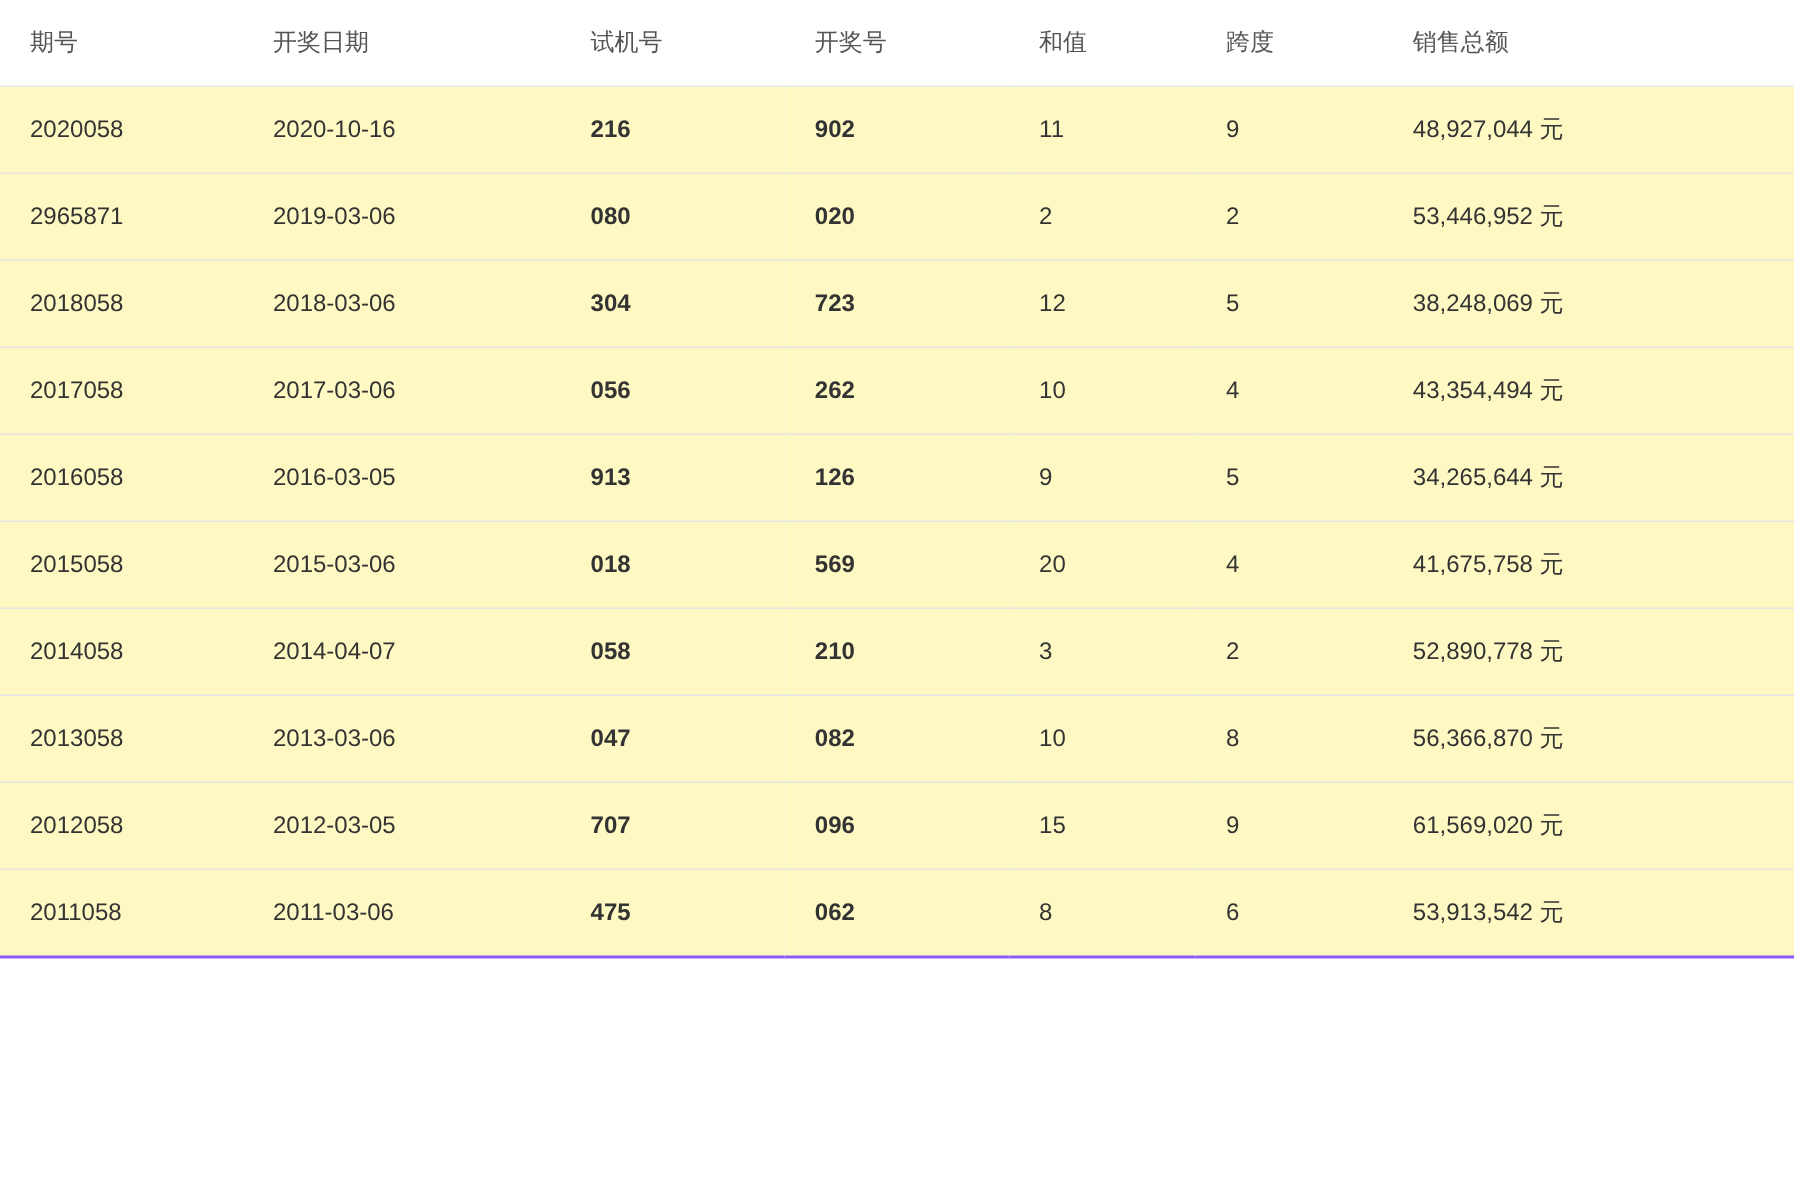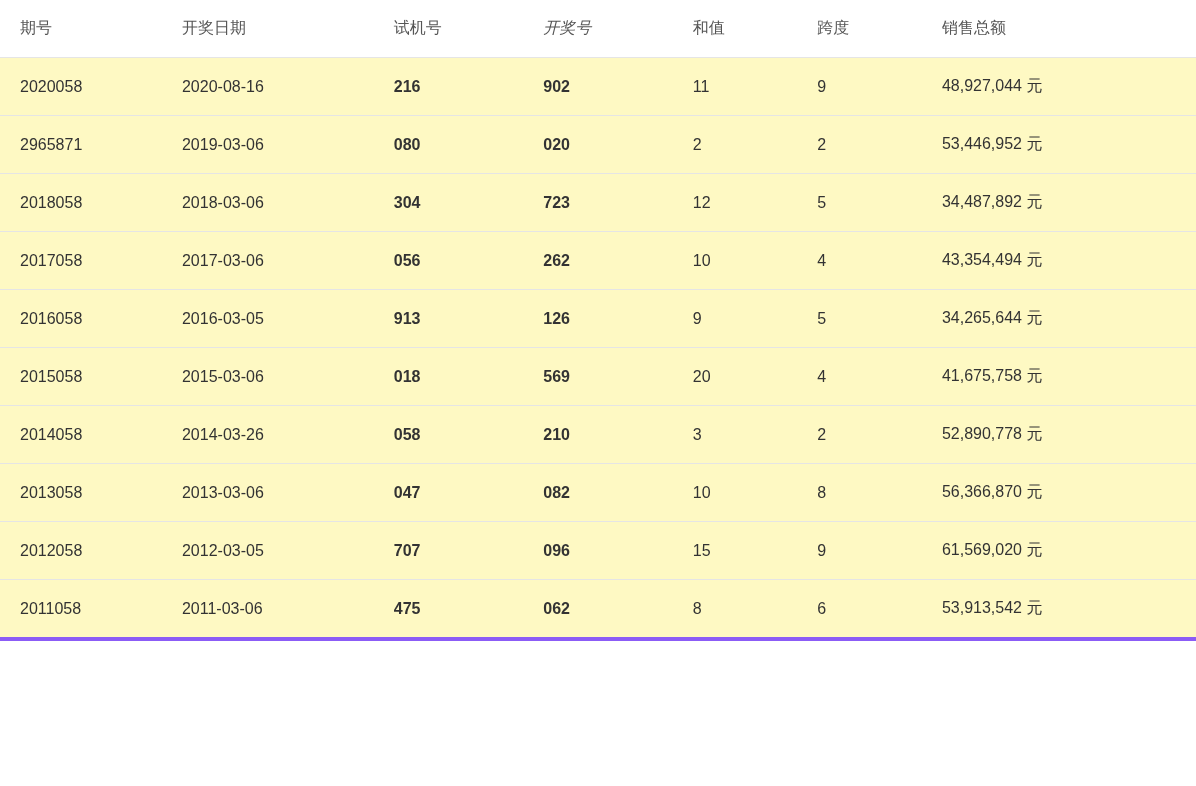--- a/index.html
+++ b/index.html
@@ -32,31 +32,31 @@
 
     thead th {
       font-weight: normal;
       color: #555555;
       font-size: 16px;
       border-bottom: 1px solid #e5e5e5;
       background: #ffffff;
     }
 
     tbody tr:last-child td {
-      border-bottom: 4px solid #8b5cf6;
+      border-bottom: 2px solid #8b5cf6;
     }
 
     tbody tr {
       background: #fef9c3;
     }
 
     .col-period { width: 130px; }
     .col-date   { width: 170px; }
     .col-trial  { width: 120px; }
-    .col-win    { width: 120px; font-style: italic; }
+    .col-win    { width: 120px; }
     .col-sum    { width: 100px; }
     .col-span   { width: 100px; }
     .col-sales  { width: 220px; }
 
     .bold-num {
       font-weight: bold;
       font-size: 16px;
     }
   </style>
 </head>
@@ -70,21 +70,21 @@
       <th class="col-trial">试机号</th>
       <th class="col-win">开奖号</th>
       <th class="col-sum">和值</th>
       <th class="col-span">跨度</th>
       <th class="col-sales">销售总额</th>
     </tr>
   </thead>
   <tbody id="table-body">
   <tr>
         <td>2020058</td>
-        <td>2020-08-16</td>
+        <td>2020-10-16</td>
         <td><span class="bold-num">216</span></td>
         <td><span class="bold-num">902</span></td>
         <td>11</td>
         <td>9</td>
         <td>48,927,044 元</td>
       </tr>
       <tr>
         <td>2965871</td>
         <td>2019-03-06</td>
         <td><span class="bold-num">080</span></td>
@@ -93,21 +93,21 @@
         <td>2</td>
         <td>53,446,952 元</td>
       </tr>
       <tr>
         <td>2018058</td>
         <td>2018-03-06</td>
         <td><span class="bold-num">304</span></td>
         <td><span class="bold-num">723</span></td>
         <td>12</td>
         <td>5</td>
-        <td>34,487,892 元</td>
+        <td>38,248,069 元</td>
       </tr>
       <tr>
         <td>2017058</td>
         <td>2017-03-06</td>
         <td><span class="bold-num">056</span></td>
         <td><span class="bold-num">262</span></td>
         <td>10</td>
         <td>4</td>
         <td>43,354,494 元</td>
       </tr>
@@ -124,21 +124,21 @@
         <td>2015058</td>
         <td>2015-03-06</td>
         <td><span class="bold-num">018</span></td>
         <td><span class="bold-num">569</span></td>
         <td>20</td>
         <td>4</td>
         <td>41,675,758 元</td>
       </tr>
       <tr>
         <td>2014058</td>
-        <td>2014-03-26</td>
+        <td>2014-04-07</td>
         <td><span class="bold-num">058</span></td>
         <td><span class="bold-num">210</span></td>
         <td>3</td>
         <td>2</td>
         <td>52,890,778 元</td>
       </tr>
       <tr>
         <td>2013058</td>
         <td>2013-03-06</td>
         <td><span class="bold-num">047</span></td>

